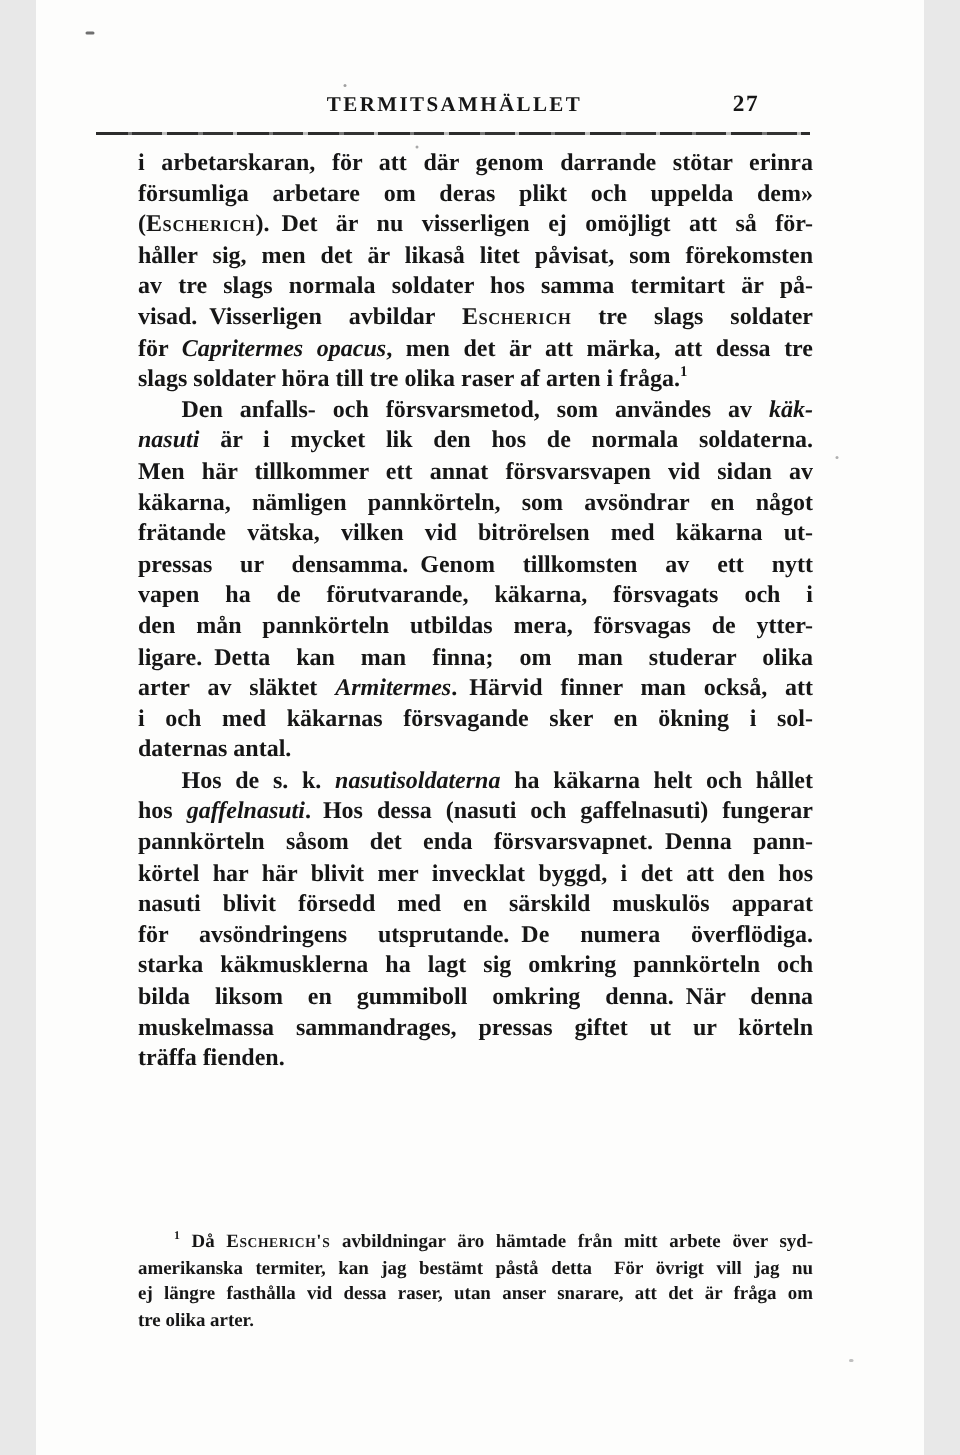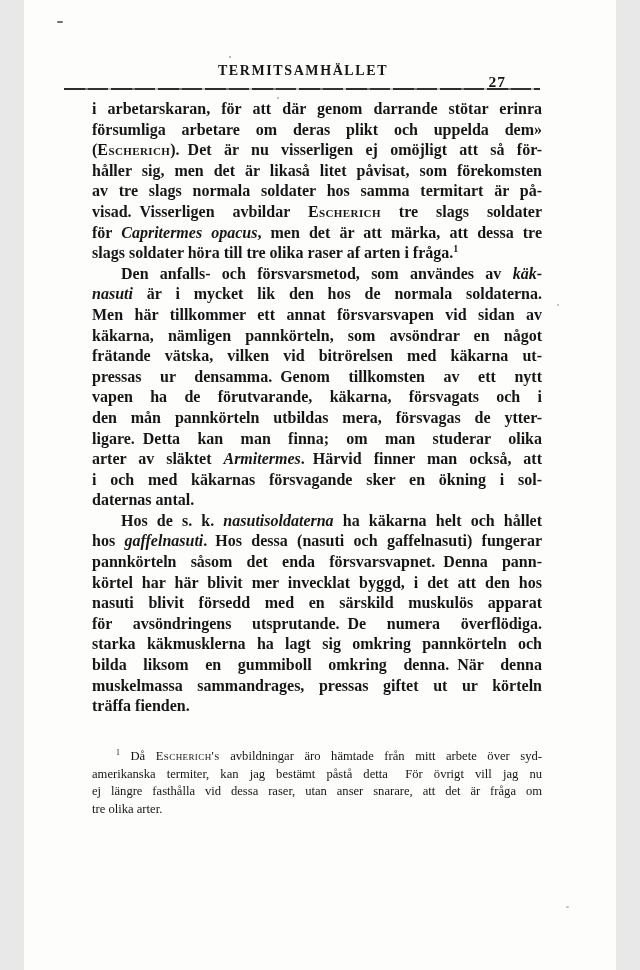--- a/index.html
+++ b/index.html
@@ -17,39 +17,39 @@
     color:var(--ink);
     margin:0 auto;
   }
   
   .header{position:absolute;left:40px;top:61px;width:478px;height:24px;}
   .running-title{
     position:absolute;left:50%;top:2px;transform:translateX(-50%);
     font-size:14px;font-weight:700;letter-spacing:1.6px;white-space:nowrap;
   }
   .page-number{
-    position:absolute;right:36px;top:12px;
+    position:absolute;right:36px;top:0;
     font-size:15.5px;font-weight:700;letter-spacing:1px;
   }
   .rule{
     position:absolute;left:40px;top:88px;width:476px;height:2px;
     background:repeating-linear-gradient(90deg,
       #2c2c2c 0px,#2c2c2c 21px,
       #777 21px,#777 24px,
       #333 24px,#333 44px,
       rgba(44,44,44,.3) 44px,rgba(44,44,44,.3) 47px);
   }
   
   .bodytext{
     position:absolute;left:40px;top:99px;width:478px;
     font-size:16px;line-height:20.6px;font-weight:700;
   }
   .footnote{
-    position:absolute;left:40px;top:748px;width:478px;
-    font-size:12.6px;line-height:17.5px;font-weight:400;
+    position:absolute;left:40px;top:819px;width:478px;
+    font-size:12.6px;line-height:17.5px;font-weight:700;
   }
   .line{
     text-align:justify;
     text-align-last:justify;
     -moz-text-align-last:justify;
     white-space:normal;
     margin-left:28px;
   }
   .line.end{text-align-last:left;-moz-text-align-last:left;}
   .line.indent{text-indent:29px;}

